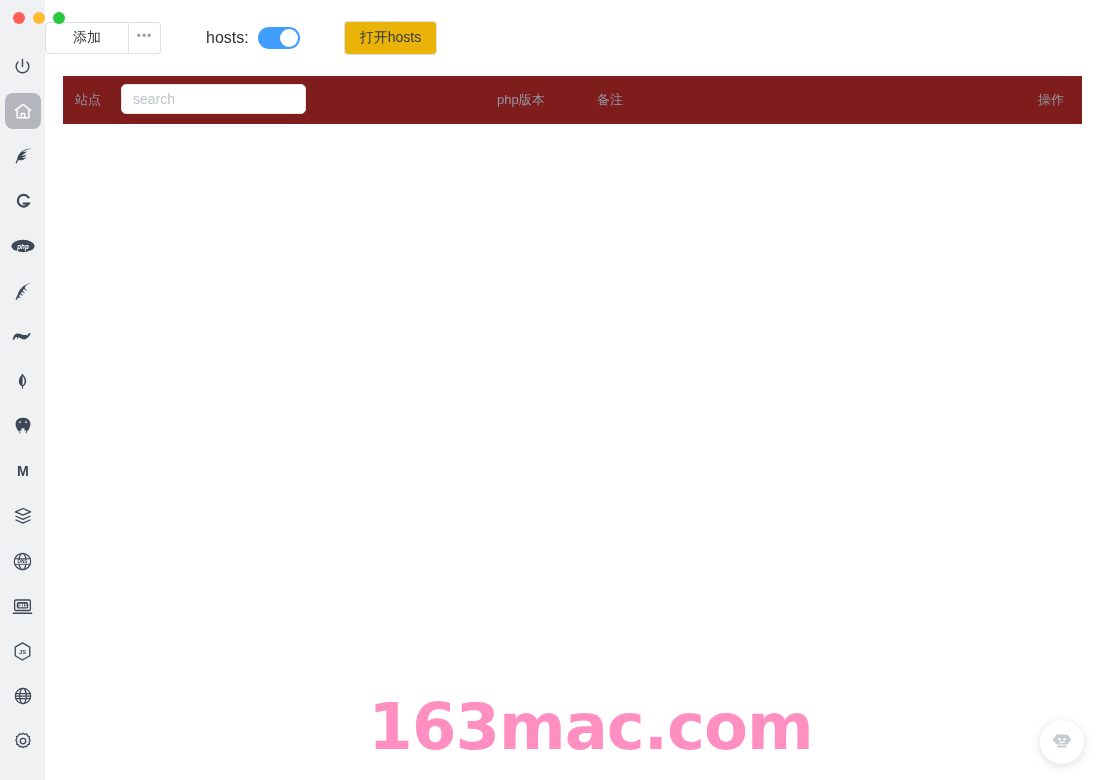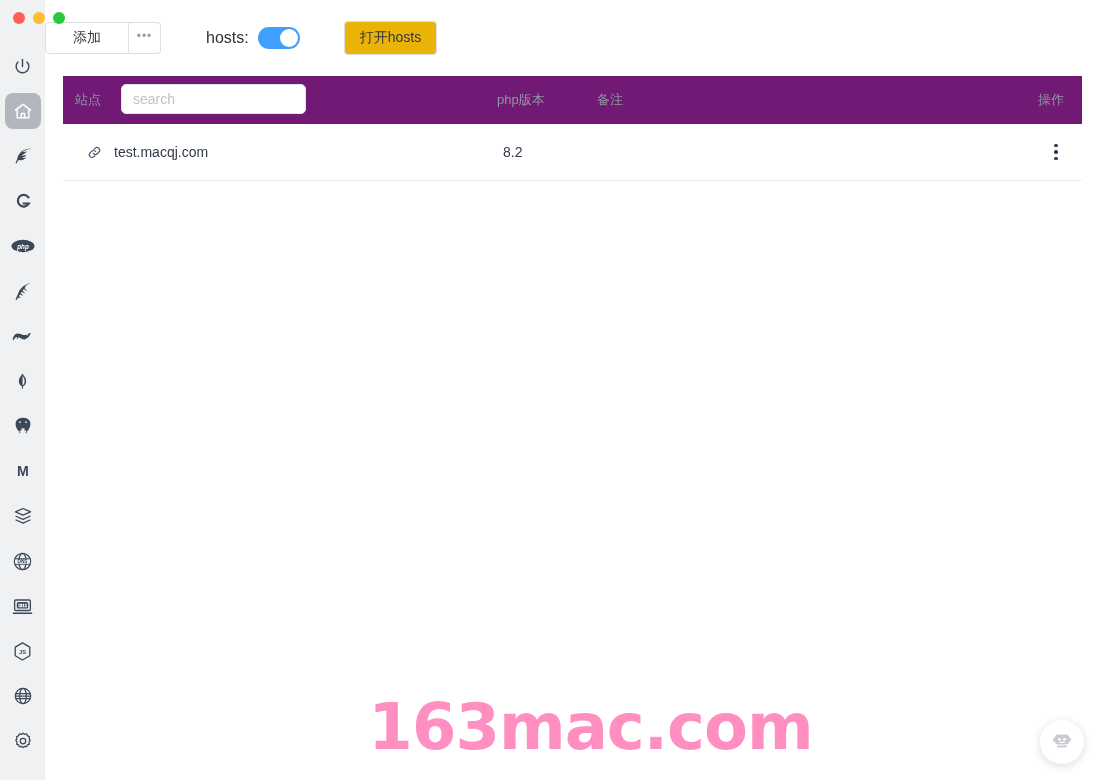--- a/index.html
+++ b/index.html
@@ -141,21 +141,21 @@
     font-family: "Liberation Sans", "DejaVu Sans", sans-serif;
   }
 
   
   .table-wrap {
     margin-left: 18px;
     width: 1019px;
   }
   .thead {
     height: 48px;
-    background: #701a75;
+    background: #7f1d1d;
     display: flex;
     align-items: center;
     position: relative;
   }
   .th {
     font-size: 13px;
     color: #9096A3;
     position: absolute;
     white-space: nowrap;
   }
@@ -435,42 +435,20 @@
     <div class="table-wrap">
 
       <div class="thead">
         <span class="th th-site">站点</span>
         <input class="search-input" type="text" placeholder="search" style="">
         <span class="th th-php">php版本</span>
         <span class="th th-note">备注</span>
         <span class="th th-action">操作</span>
       </div>
 
-      <div class="trow">
-        <span class="cell cell-site">
-          <span class="link-icon">
-            <svg width="15" height="15" viewBox="0 0 24 24" fill="none" stroke="currentColor" stroke-width="1.8" stroke-linecap="round">
-              <path d="M10 13.5a4.3 4.3 0 0 0 6.4.5l2.6-2.6a4.3 4.3 0 0 0-6.1-6.1l-1.5 1.5"></path>
-              <path d="M14 10.5a4.3 4.3 0 0 0-6.4-.5L5 12.6a4.3 4.3 0 0 0 6.1 6.1l1.5-1.5"></path>
-            </svg>
-          </span>
-          <span>test.macqj.com</span>
-        </span>
-
-        <span class="cell cell-php">8.2</span>
-        <span class="cell cell-note"></span>
-
-        <span class="cell cell-action">
-          <span class="dots">
-            <span></span>
-              <span></span>
-              <span></span>
-          </span>
-        </span>
-      </div>
 
     </div>
 
     <div class="watermark">163mac.com</div>
 
     <div class="chat-fab">
       <span>
         <svg width="24" height="24" viewBox="0 0 24 24" fill="currentColor">
           <rect x="5" y="6.5" width="14" height="10" rx="3.2"></rect>
           <rect x="3.1" y="9.6" width="1.9" height="4" rx=".9"></rect>

